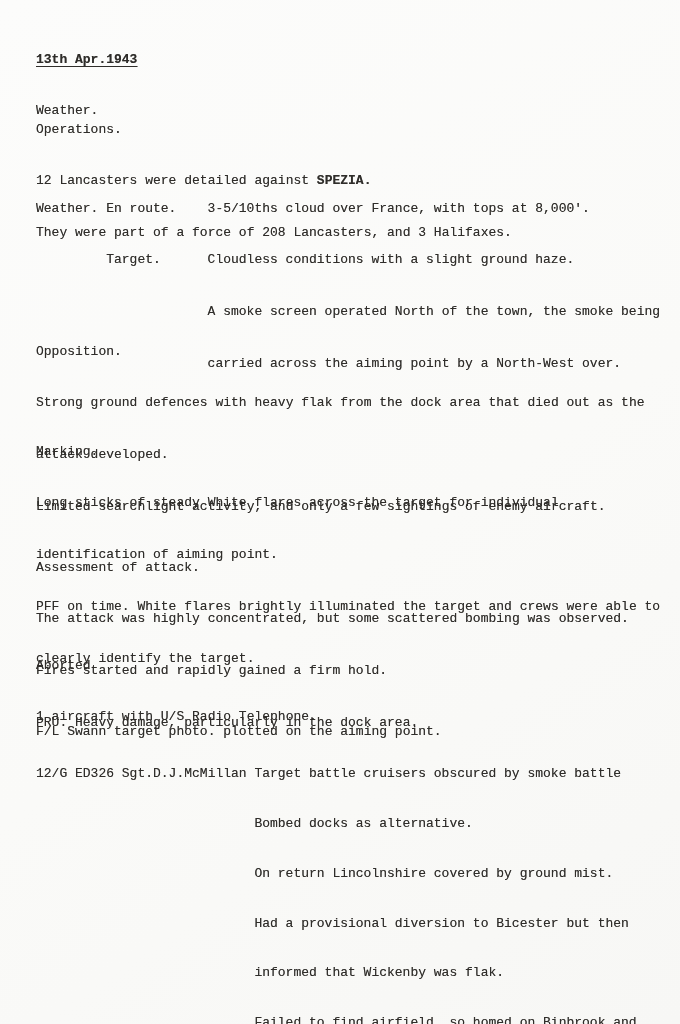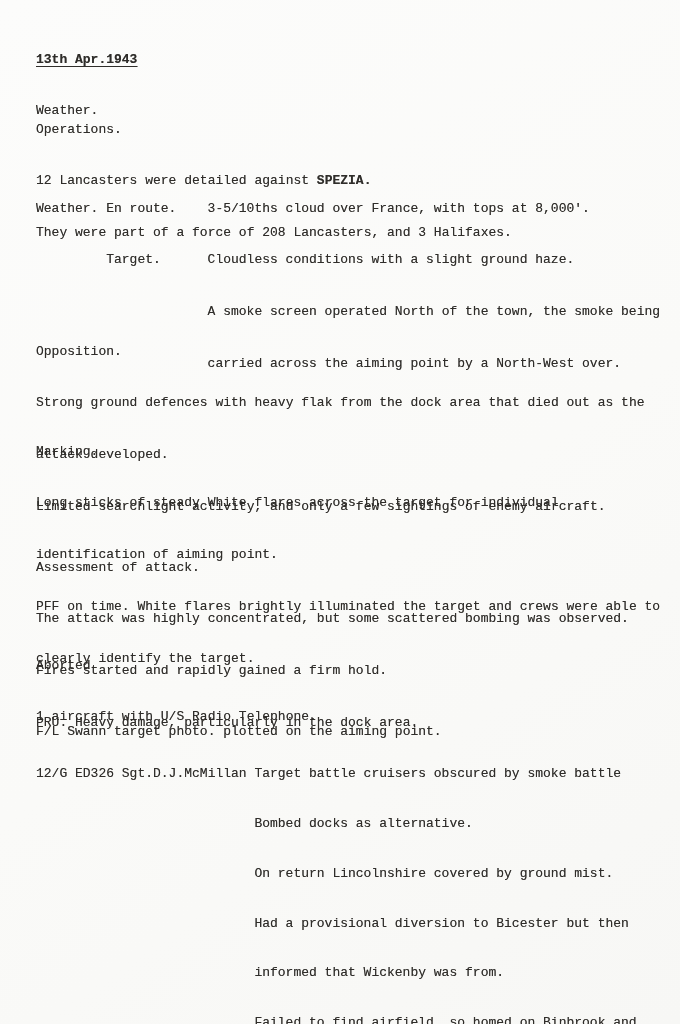--- a/index.html
+++ b/index.html
@@ -154,21 +154,21 @@
     <div class="line">
       <span class="col cr">Bombed docks as alternative.</span>
     </div>
     <div class="line">
       <span class="col cr">On return Lincolnshire covered by ground mist.</span>
     </div>
     <div class="line">
       <span class="col cr">Had a provisional diversion to Bicester but then</span>
     </div>
     <div class="line">
-      <span class="col cr">informed that Wickenby was from.</span>
+      <span class="col cr">informed that Wickenby was flak.</span>
     </div>
     <div class="line">
       <span class="col cr">Failed to find airfield, so homed on Binbrook and</span>
     </div>
     
     
     
     
     
     

